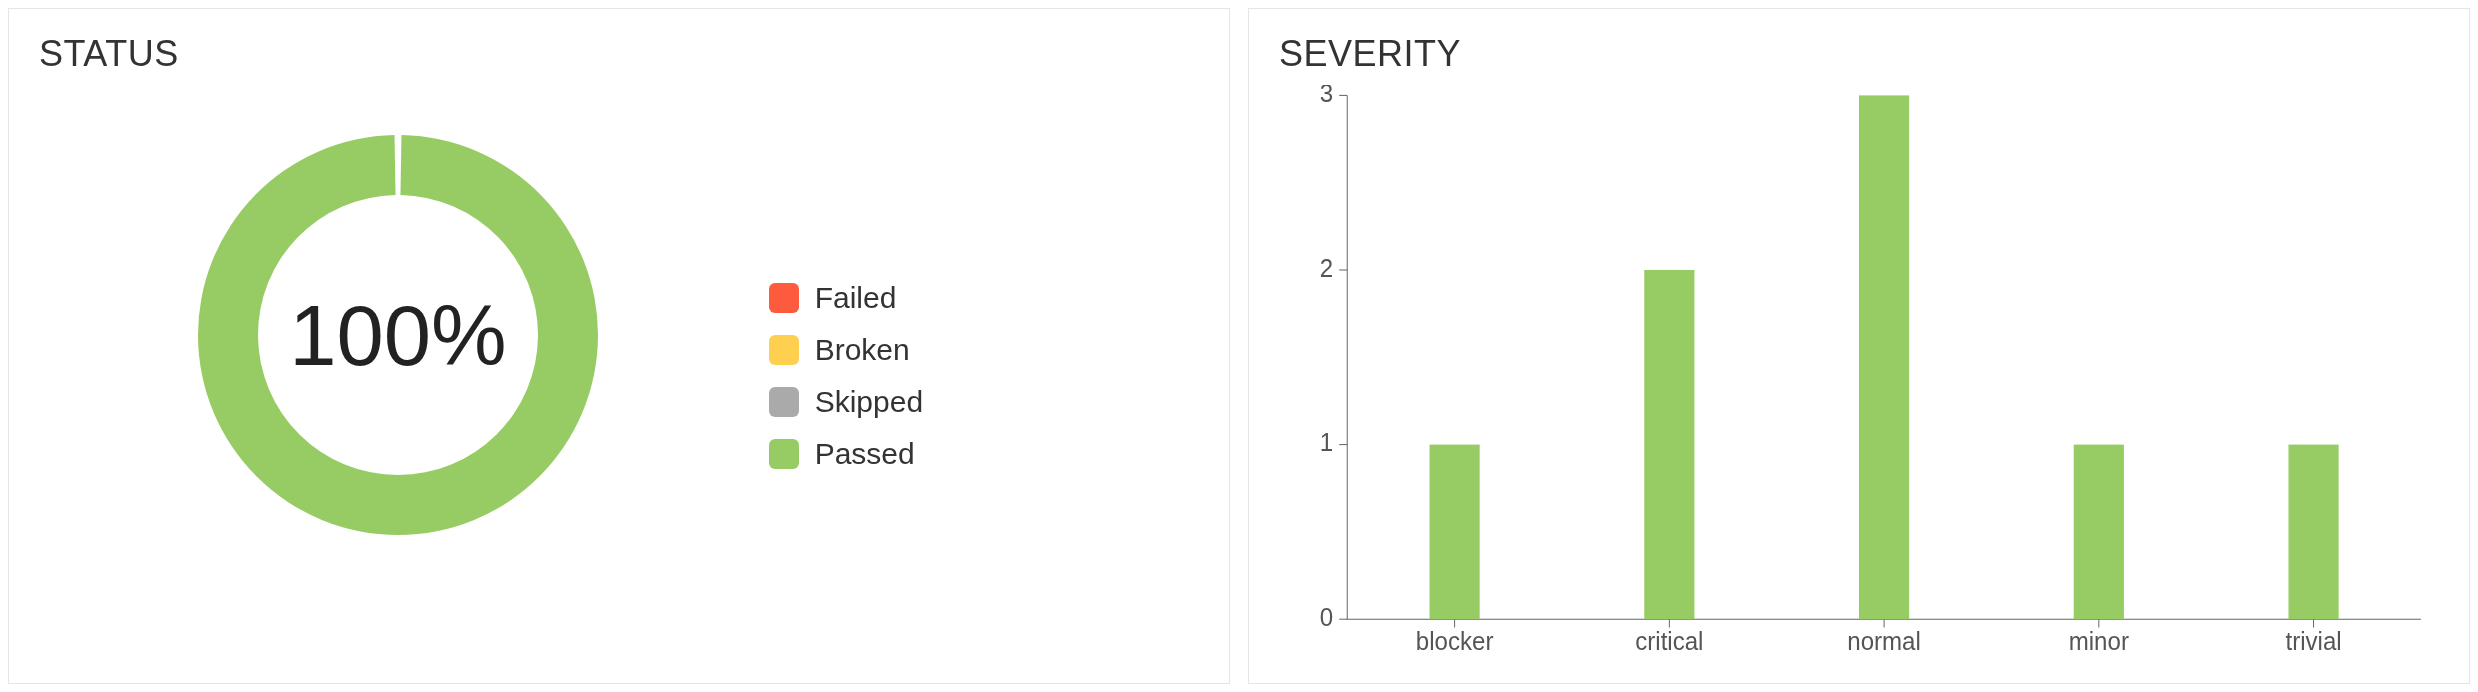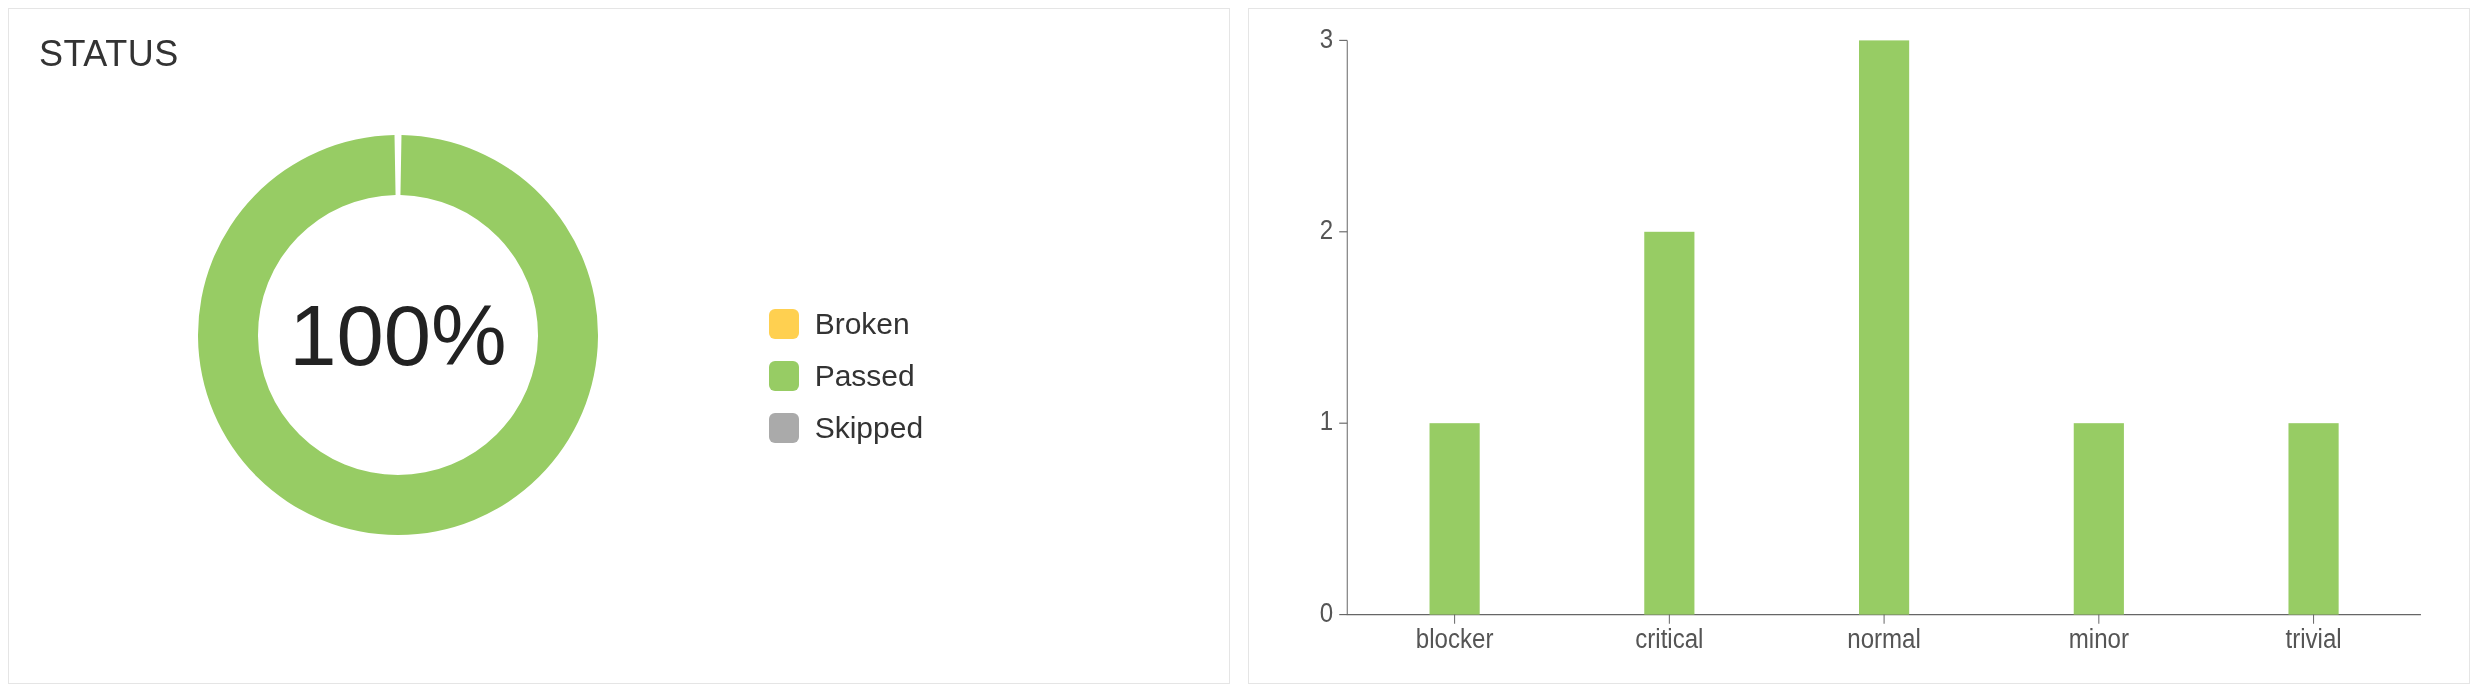--- a/index.html
+++ b/index.html
@@ -125,37 +125,42 @@
           <g id="donut-slices">
               <path d="M 101.39619251498267 20.012184387488702 A 80 80 0 0 1 100 180 L 100 156 A 56 56 0 0 0 100.97733476048786 44.00852907124209 Z" fill="#97cc64"></path>
               <path d="M 100 180 A 80 80 0 0 1 98.60380748501731 20.012184387488702 L 99.02266523951212 44.00852907124209 A 56 56 0 0 0 100 156 Z" fill="#97cc64"></path>
             </g>
           <text x="100" y="103" class="donut-center" style="font-size:34px">100%</text>
         </svg>
       </div>
 
       <div class="legend-area" id="status-legend">
 
+      <div class="legend-item">
+            <span class="legend-swatch" style="background: rgb(253, 90, 62);"></span>
+            <span>Failed</span>
+          </div>
           <div class="legend-item">
             <span class="legend-swatch" style="background: rgb(255, 208, 80);"></span>
             <span>Broken</span>
           </div>
           <div class="legend-item">
+            <span class="legend-swatch" style="background: rgb(170, 170, 170);"></span>
+            <span>Skipped</span>
+          </div>
+          <div class="legend-item">
             <span class="legend-swatch" style="background: rgb(151, 204, 100);"></span>
             <span>Passed</span>
-          </div>
-          <div class="legend-item">
-            <span class="legend-swatch" style="background: rgb(170, 170, 170);"></span>
-            <span>Skipped</span>
           </div>
         </div>
     </div>
   </div>
 
   <div class="panel">
+    <div class="panel-title">SEVERITY</div>
 
     <div class="severity-body">
       <svg class="barchart-svg" viewBox="0 0 1160 560" preserveAspectRatio="none" id="severity-svg">
 
       <path d="M 70 10 L 70 514 L 1140 514" class="axis-line"></path>
           <line x1="62" x2="70" y1="514" y2="514" class="axis-line"></line>
           <text x="56" y="514" class="tick-label">0</text>
           <line x1="62" x2="70" y1="346" y2="346" class="axis-line"></line>
           <text x="56" y="346" class="tick-label">1</text>
           <line x1="62" x2="70" y1="178" y2="178" class="axis-line"></line>

